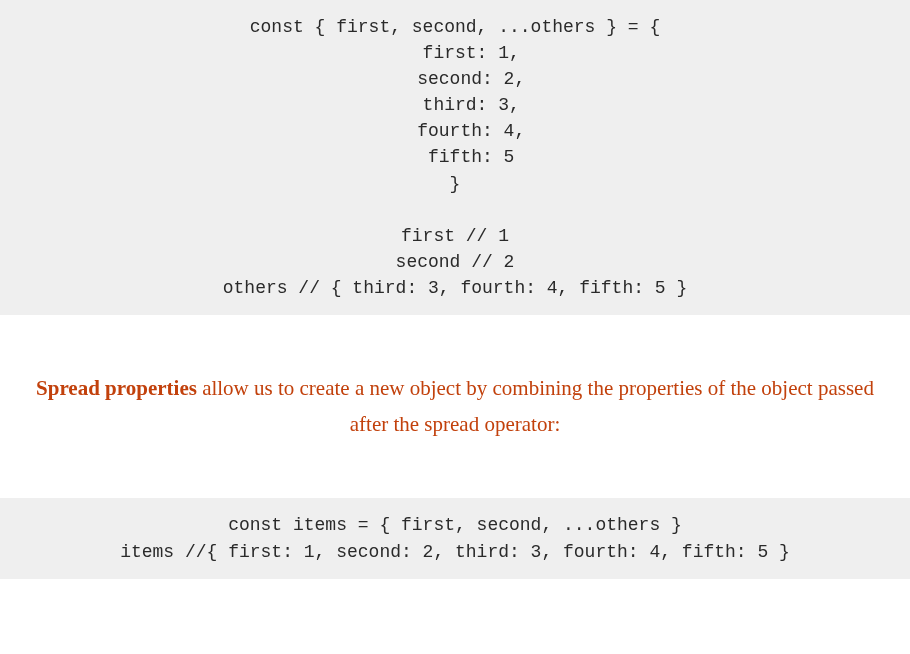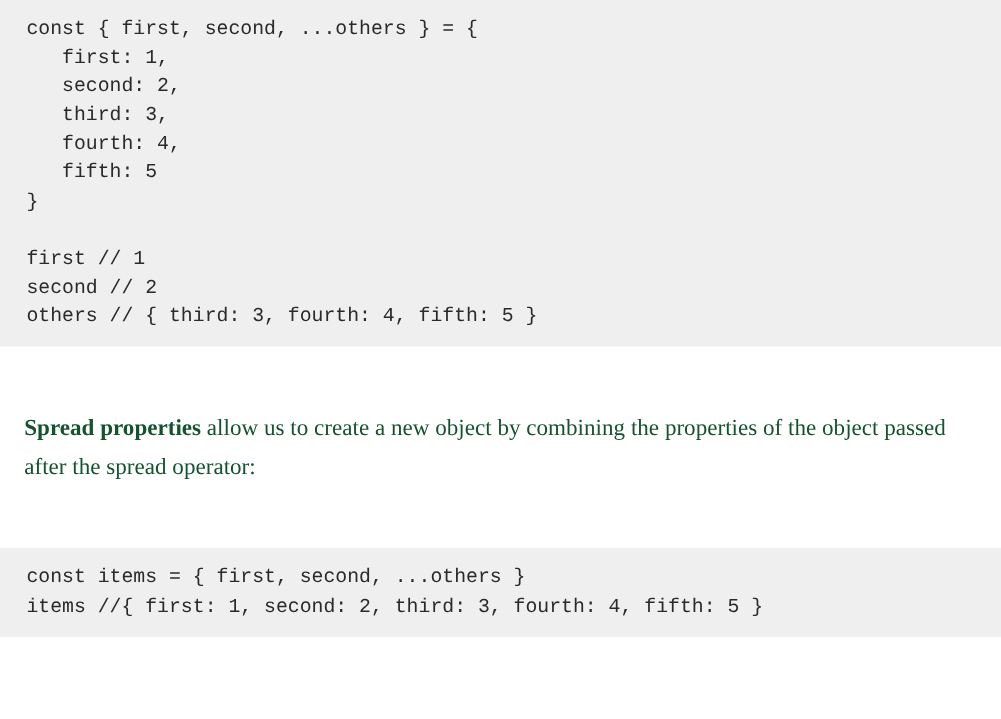--- a/index.html
+++ b/index.html
@@ -1,18 +1,19 @@
 <!DOCTYPE html>
 <html><head>
   <meta charset="utf-8">
   <style>
     * {
       margin: 0;
       padding: 0;
       box-sizing: border-box;
+      text-align: center;
     }
     body {
       font-family: Georgia, 'Times New Roman', serif;
       font-size: 20px;
       line-height: 1.6;
       color: #2a2a2a;
       background: #ffffff;
       padding: 0;
       width: 910px;
     }
@@ -25,21 +26,21 @@
       color: #2a2a2a;
       white-space: pre;
       margin-bottom: 0;
     }
     .paragraph {
       padding: 0 22px;
       margin-top: 56px;
       margin-bottom: 56px;
       font-size: 21px;
       line-height: 1.7;
-      color: #14532d;
+      color: #c2410c;
     }
     .paragraph strong {
       font-weight: 700;
     }
     .code-block.second {
       margin-top: 12px;
     }
   </style>
 </head>
 <body>

